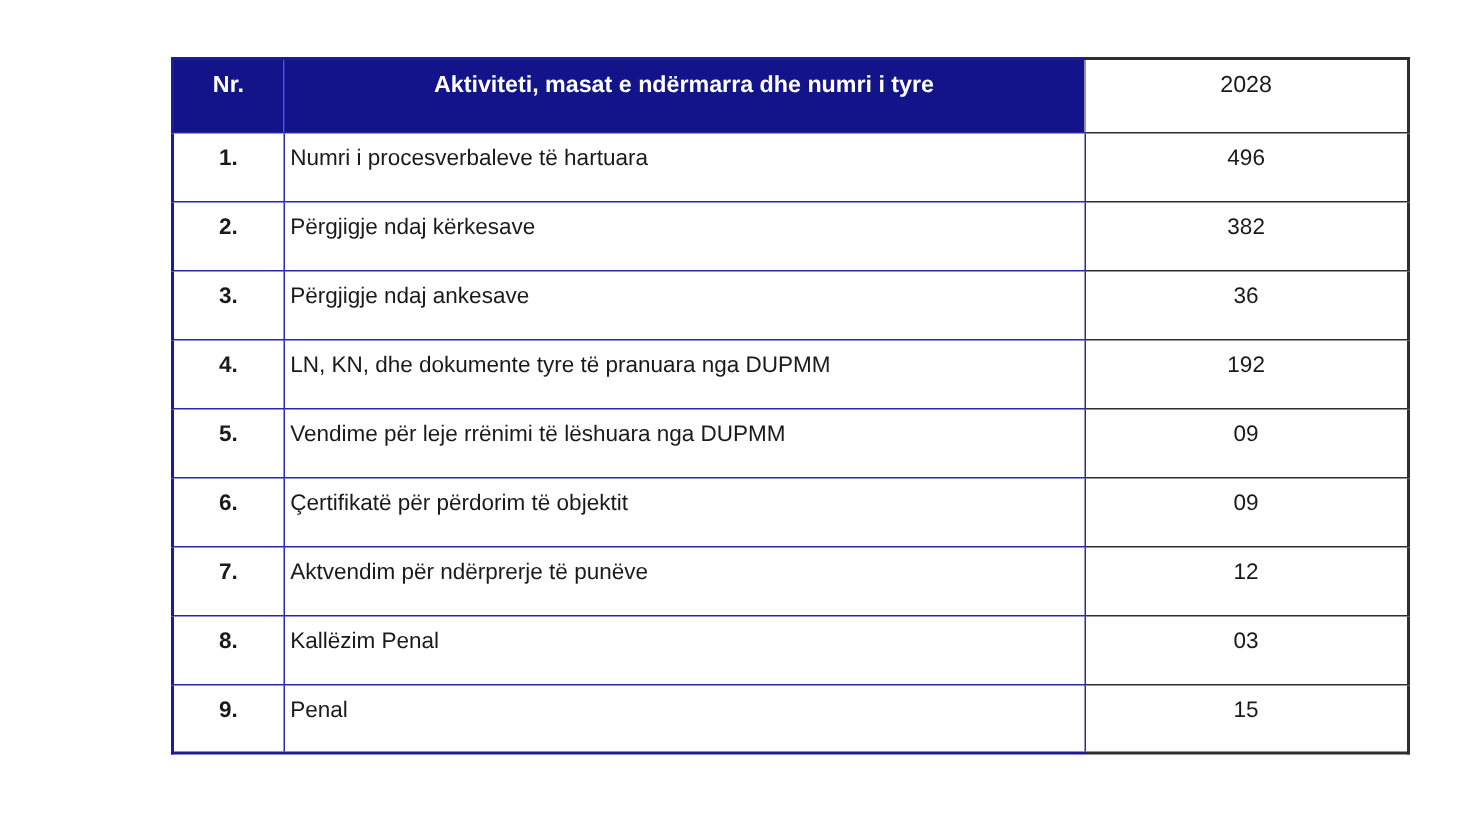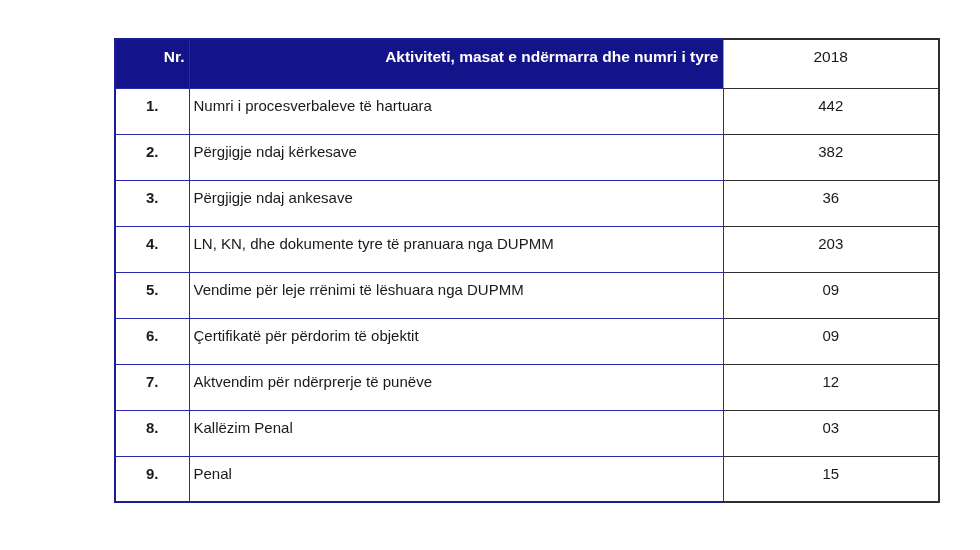--- a/index.html
+++ b/index.html
@@ -36,21 +36,21 @@
     overflow: hidden;
     white-space: nowrap;
   }
 
   
   tr.head { height: 49px; }
   th.h-nr, th.h-activity {
     background: #14148a;
     color: #ffffff;
     font-weight: bold;
-    text-align: right;
+    text-align: center;
     font-size: 15.5px;
     border-top: 2.5px solid #1c1c96;
     border-bottom: 1.5px solid #2929b0;
   }
   th.h-nr {
     border-left: 2.5px solid #1c1c96;
     padding-left: 12px;
   }
   th.h-activity {
     border-left: 1.5px solid #2929b0;
@@ -104,43 +104,43 @@
   <table class="report">
     <colgroup>
       <col class="col-nr">
       <col class="col-activity">
       <col class="col-year">
     </colgroup>
     <thead>
       <tr class="head">
         <th class="h-nr">Nr.</th>
         <th class="h-activity">Aktiviteti, masat e ndërmarra dhe numri i tyre</th>
-        <th class="h-year">2018</th>
+        <th class="h-year">2028</th>
       </tr>
     </thead>
     <tbody>
       <tr class="row">
         <td class="c-nr">1.</td>
         <td class="c-activity">Numri i procesverbaleve të hartuara</td>
-        <td class="c-value">442</td>
+        <td class="c-value">496</td>
       </tr>
       <tr class="row">
         <td class="c-nr">2.</td>
         <td class="c-activity">Përgjigje ndaj kërkesave</td>
         <td class="c-value">382</td>
       </tr>
       <tr class="row">
         <td class="c-nr">3.</td>
         <td class="c-activity">Përgjigje ndaj ankesave</td>
         <td class="c-value">36</td>
       </tr>
       <tr class="row">
         <td class="c-nr">4.</td>
         <td class="c-activity">LN, KN, dhe dokumente tyre të pranuara nga DUPMM</td>
-        <td class="c-value">203</td>
+        <td class="c-value">192</td>
       </tr>
       <tr class="row">
         <td class="c-nr">5.</td>
         <td class="c-activity">Vendime për leje rrënimi të lëshuara nga DUPMM</td>
         <td class="c-value">09</td>
       </tr>
       <tr class="row">
         <td class="c-nr">6.</td>
         <td class="c-activity">Çertifikatë për përdorim të objektit</td>
         <td class="c-value">09</td>

